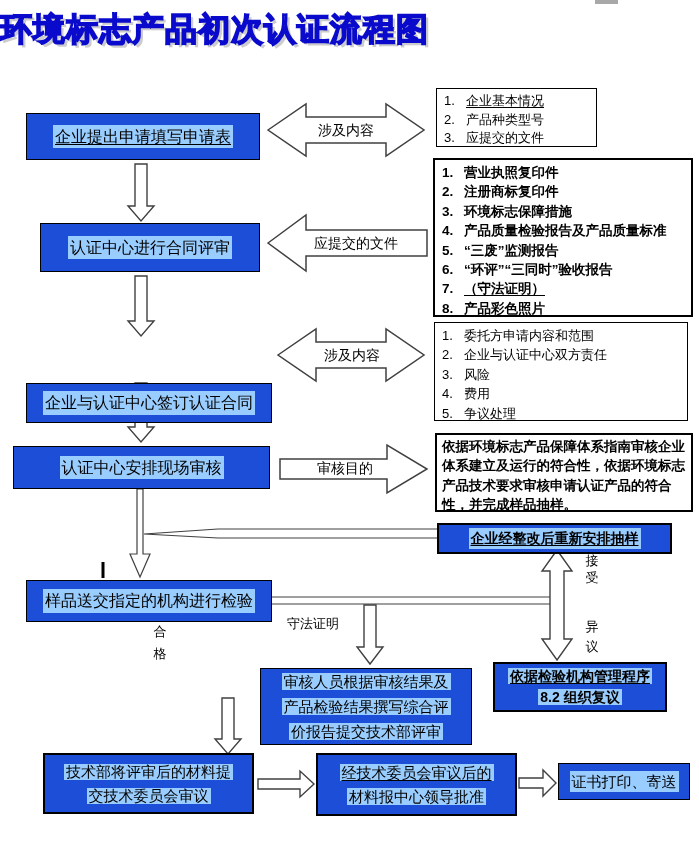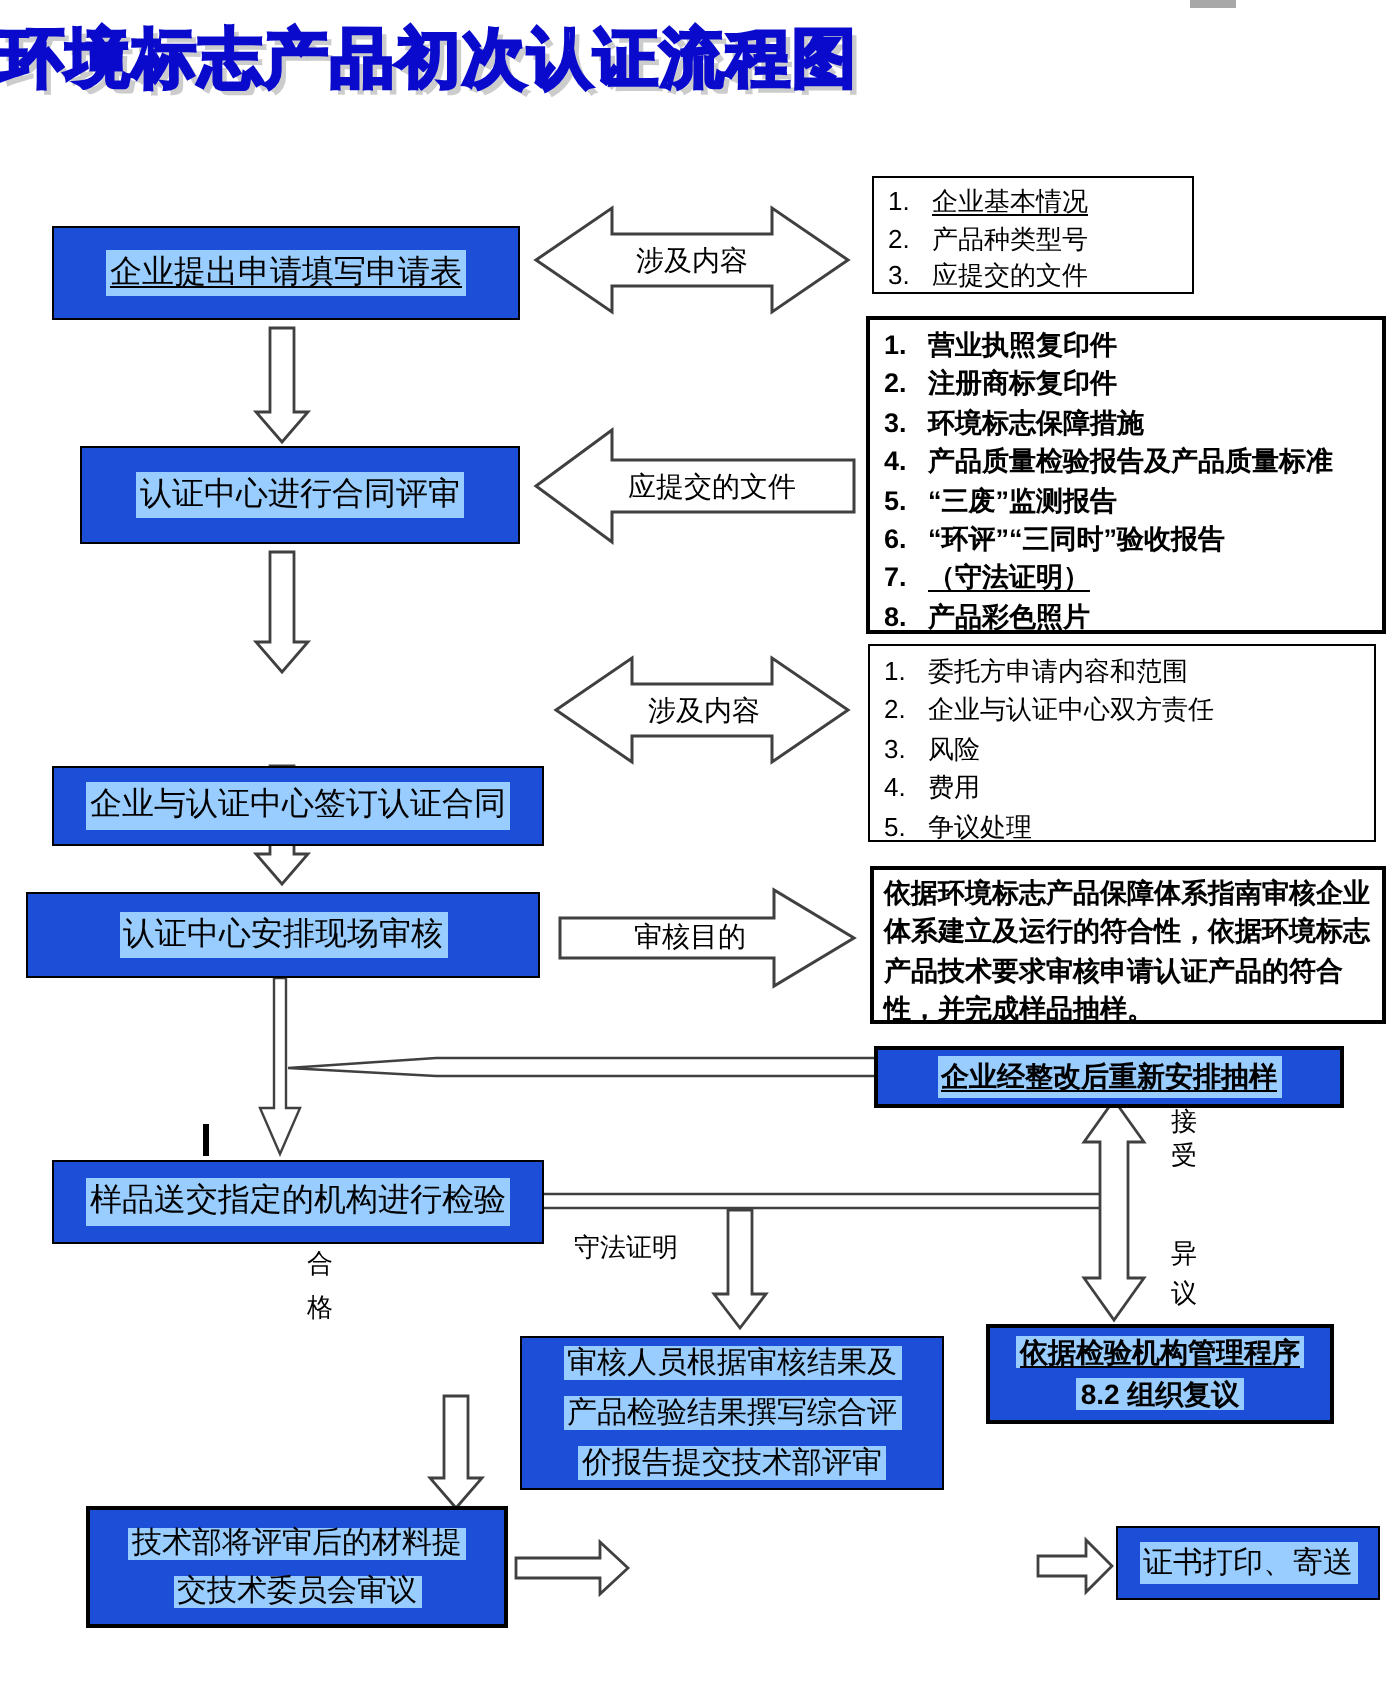--- a/index.html
+++ b/index.html
@@ -108,20 +108,24 @@
   </div>
   <div class="abs fbox" id="box-report-write">
     <span><span class="hl">审核人员根据审核结果及</span></span>
     <span><span class="hl">产品检验结果撰写综合评</span></span>
     <span><span class="hl">价报告提交技术部评审</span></span>
   </div>
   <div class="abs fbox" id="box-tech-submit">
     <span><span class="hl">技术部将评审后的材料提</span></span>
     <span><span class="hl">交技术委员会审议</span></span>
   </div>
+  <div class="abs fbox" id="box-committee">
+    <span><span class="hl u">经技术委员会审议后的</span></span>
+    <span><span class="hl">材料报中心领导批准</span></span>
+  </div>
   <div class="abs fbox" id="box-cert">
     <span class="hl">证书打印、寄送</span>
   </div>
   <div class="abs fbox" id="box-resample">
     <span class="hl u">企业经整改后重新安排抽样</span>
   </div>
   <div class="abs fbox" id="box-review-proc">
     <span><span class="hl u">依据检验机构管理程序</span></span>
     <span><span class="hl">8.2 组织复议</span></span>
   </div>

